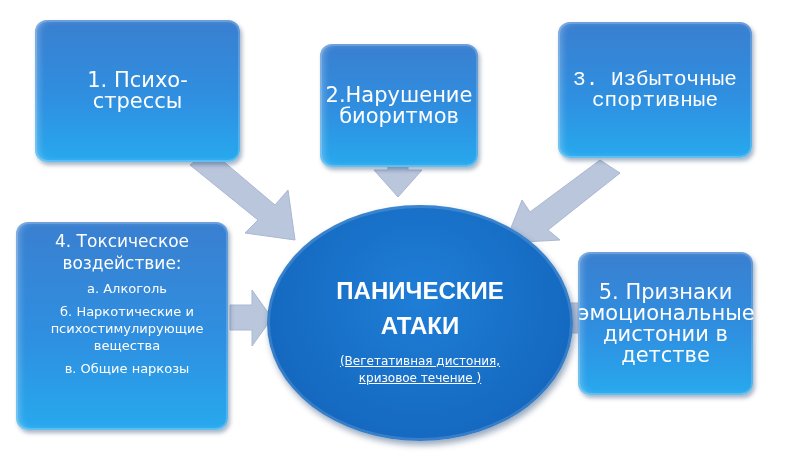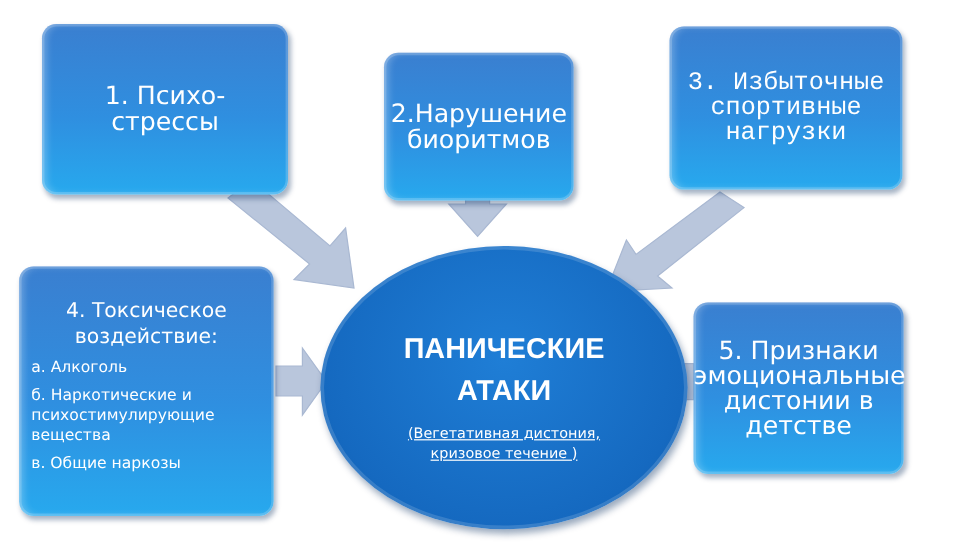--- a/index.html
+++ b/index.html
@@ -5,24 +5,24 @@
   html,body{margin:0;padding:0;background:#fff;}
   body{width:800px;height:467px;position:relative;overflow:hidden;font-family:"DejaVu Sans","Liberation Sans",sans-serif;}
   .box{position:absolute;border-radius:12px;color:#fff;text-align:center;
     background:linear-gradient(180deg,#3a7fd0 0%,#2f8fe0 55%,#27a9ee 100%);
     box-shadow:inset 0 0 0 2px rgba(255,255,255,.18),inset 4px 0 6px rgba(255,255,255,.25),2px 3px 4px rgba(0,40,90,.35);
     display:flex;flex-direction:column;justify-content:center;box-sizing:border-box;}
   .box .t{font-size:21px;line-height:21px;}
   #b1{left:35px;top:20px;width:205px;height:142px;}
   #b2{left:320px;top:25px;width:158px;height:123px;margin-top:19px;}
   #b3{left:558px;top:22px;width:194px;height:136px;font-family:Liberation Mono, monospace;}
-  #b4{left:16px;top:222px;width:212px;height:208px;justify-content:flex-start;padding-top:26px;}
+  #b4{left:16px;top:222px;width:212px;height:208px;justify-content:flex-start;padding-top:8px;}
   #b5{left:578px;top:252px;width:175px;height:143px;}
   #b4 .h{font-size:17px;line-height:22px;}
-  #b4 .li{text-align:left;font-size:13px;line-height:17px;padding-left:10px;margin-top:6px;}
+  #b4 .li{text-align:center;font-size:13px;line-height:17px;padding-left:10px;margin-top:6px;}
   .circle{position:absolute;left:267px;top:205px;width:306px;height:236px;border-radius:50%;
     background:radial-gradient(ellipse at 50% 40%,#1f7ed6 0%,#1569c0 70%,#0e5aa8 100%);
     box-shadow:inset 0 0 0 3px rgba(255,255,255,.15),2px 4px 6px rgba(0,40,90,.4);
     color:#fff;text-align:center;display:flex;flex-direction:column;justify-content:center;}
   .circle .main{font-family:"Liberation Sans",sans-serif;font-weight:bold;font-size:24px;line-height:30px;margin-top:16px;}
   .circle .sub{font-size:12px;line-height:17px;margin-top:12px;text-decoration:underline;}
   svg.arrows{position:absolute;left:0;top:0;}
 </style>
 </head>
 <body>
@@ -41,21 +41,20 @@
   <div class="t">1. Психо-</div>
   <div class="t">стрессы</div>
 </div>
 <div class="box" id="b2">
   <div class="t">2.Нарушение</div>
   <div class="t">биоритмов</div>
 </div>
 <div class="box" id="b3">
   <div class="t">3. Избыточные</div>
   <div class="t">спортивные</div>
-  <div class="t">нагрузки</div>
 </div>
 <div class="box" id="b4">
   <div class="h">4. Токсическое</div>
   <div class="h">воздействие:</div>
   <div class="li">а. Алкоголь</div>
   <div class="li">б. Наркотические и психостимулирующие вещества</div>
   <div class="li">в. Общие наркозы</div>
 </div>
 <div class="box" id="b5">
   <div class="t">5. Признаки</div>

